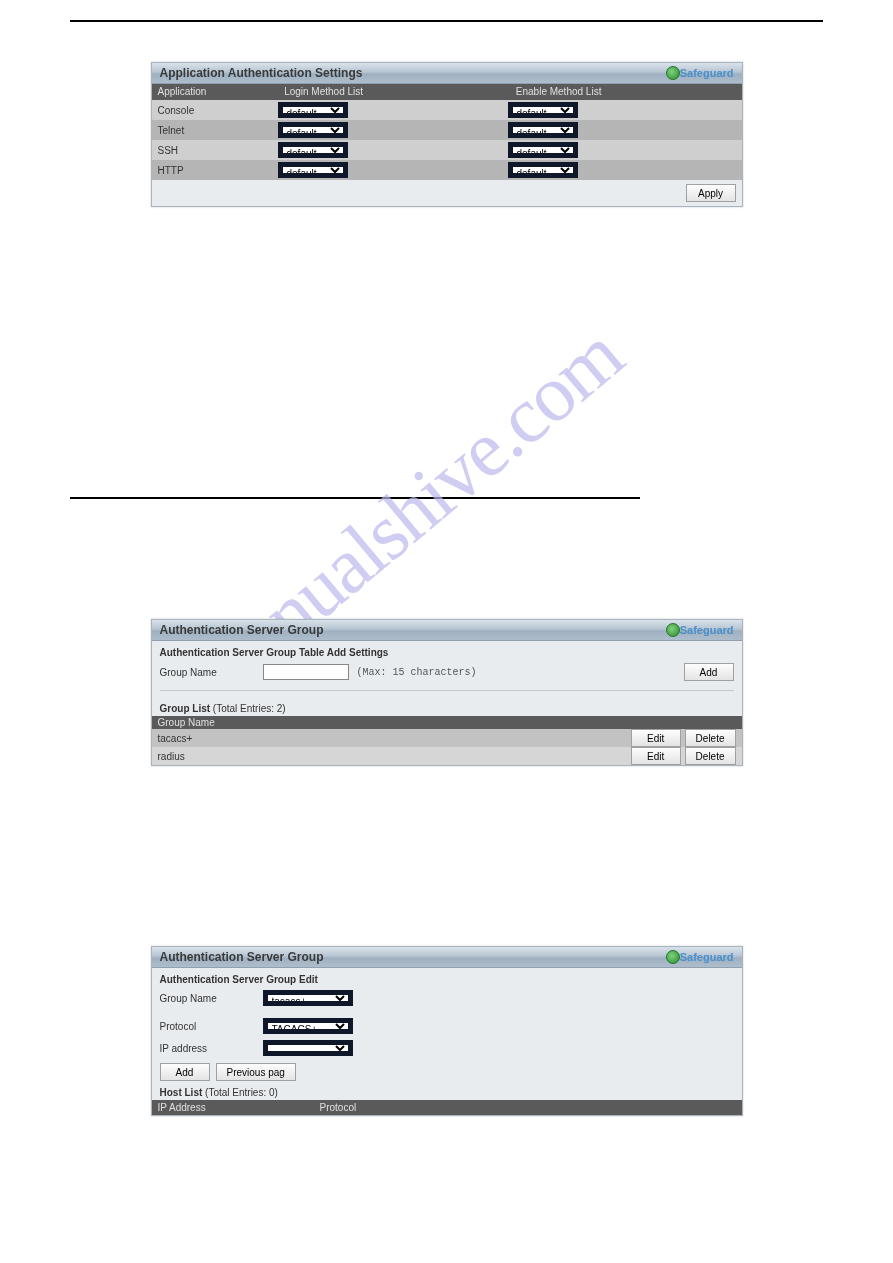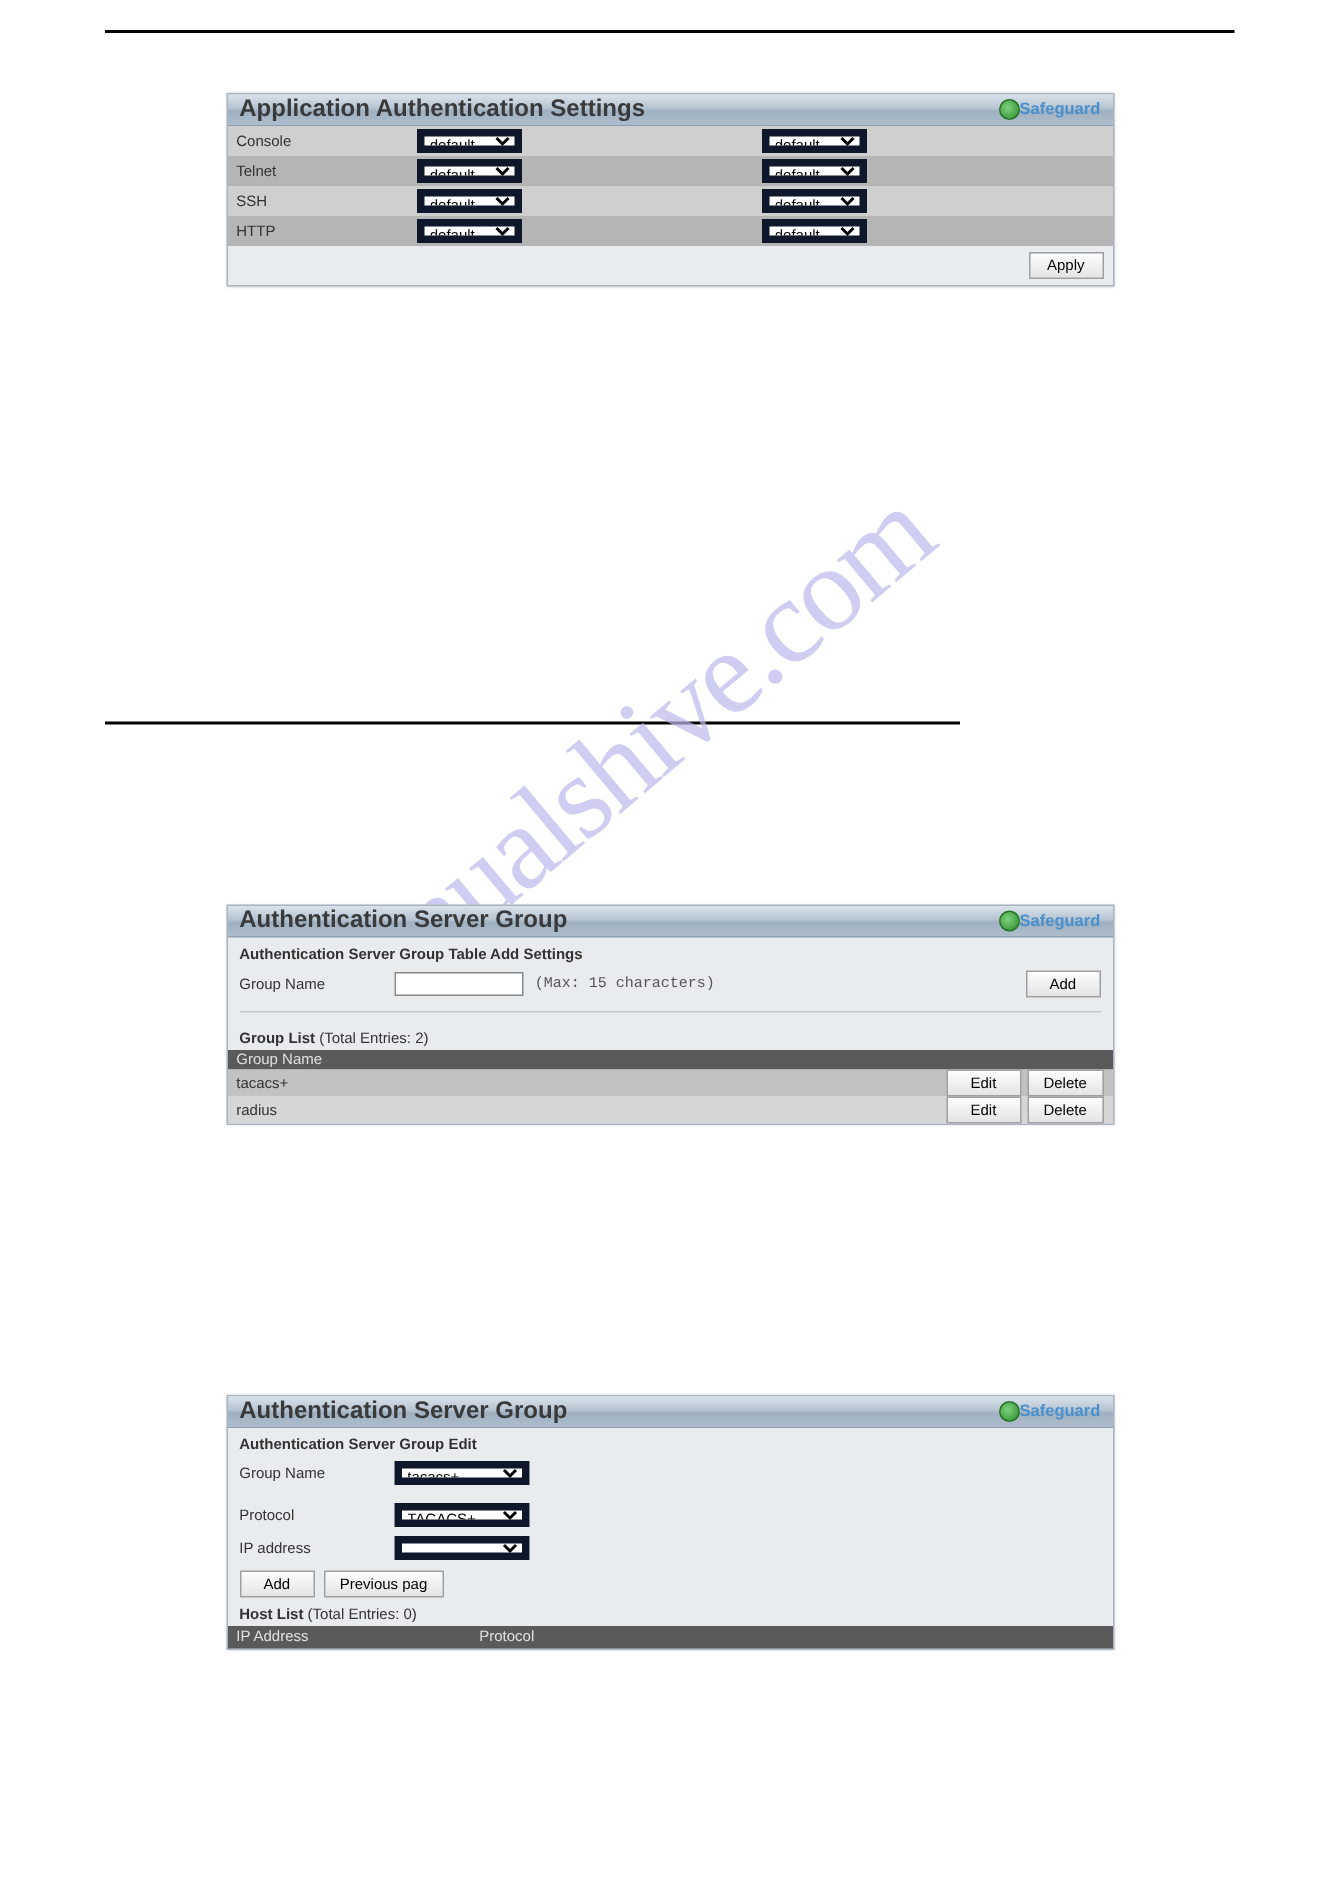--- a/index.html
+++ b/index.html
@@ -43,21 +43,21 @@
     height: 20px;
     line-height: 20px;
     padding: 0 8px;
     display: flex;
     justify-content: space-between;
     align-items: center;
   }
   .panel-title {
     font-weight: bold;
     color: #3a3a3a;
-    font-size: 16px;
+    font-size: 12px;
   }
   .safeguard {
     color: #4a90cc;
     font-weight: bold;
     display: flex;
     align-items: center;
     gap: 0;
     font-size: 11px;
   }
   .safeguard-icon {
@@ -198,20 +198,25 @@
   <hr class="hr">
 
   <div class="panel">
     <div class="panel-header">
       <span class="panel-title">Application Authentication Settings</span>
       <span class="safeguard">
         <span class="safeguard-icon"></span>
         <span>Safeguard</span>
       </span>
     </div>
+    <div class="dark-header">
+      <div class="col-app">Application</div>
+      <div class="col-login">Login Method List</div>
+      <div class="col-enable">Enable Method List</div>
+    </div>
 
     <div class="table-row row-odd">
       <div class="col-app">Console</div>
       <div class="col-login"><select><option>default</option></select></div>
       <div class="col-enable"><select><option>default</option></select></div>
     </div>
     <div class="table-row row-even">
       <div class="col-app">Telnet</div>
       <div class="col-login"><select><option>default</option></select></div>
       <div class="col-enable"><select><option>default</option></select></div>

